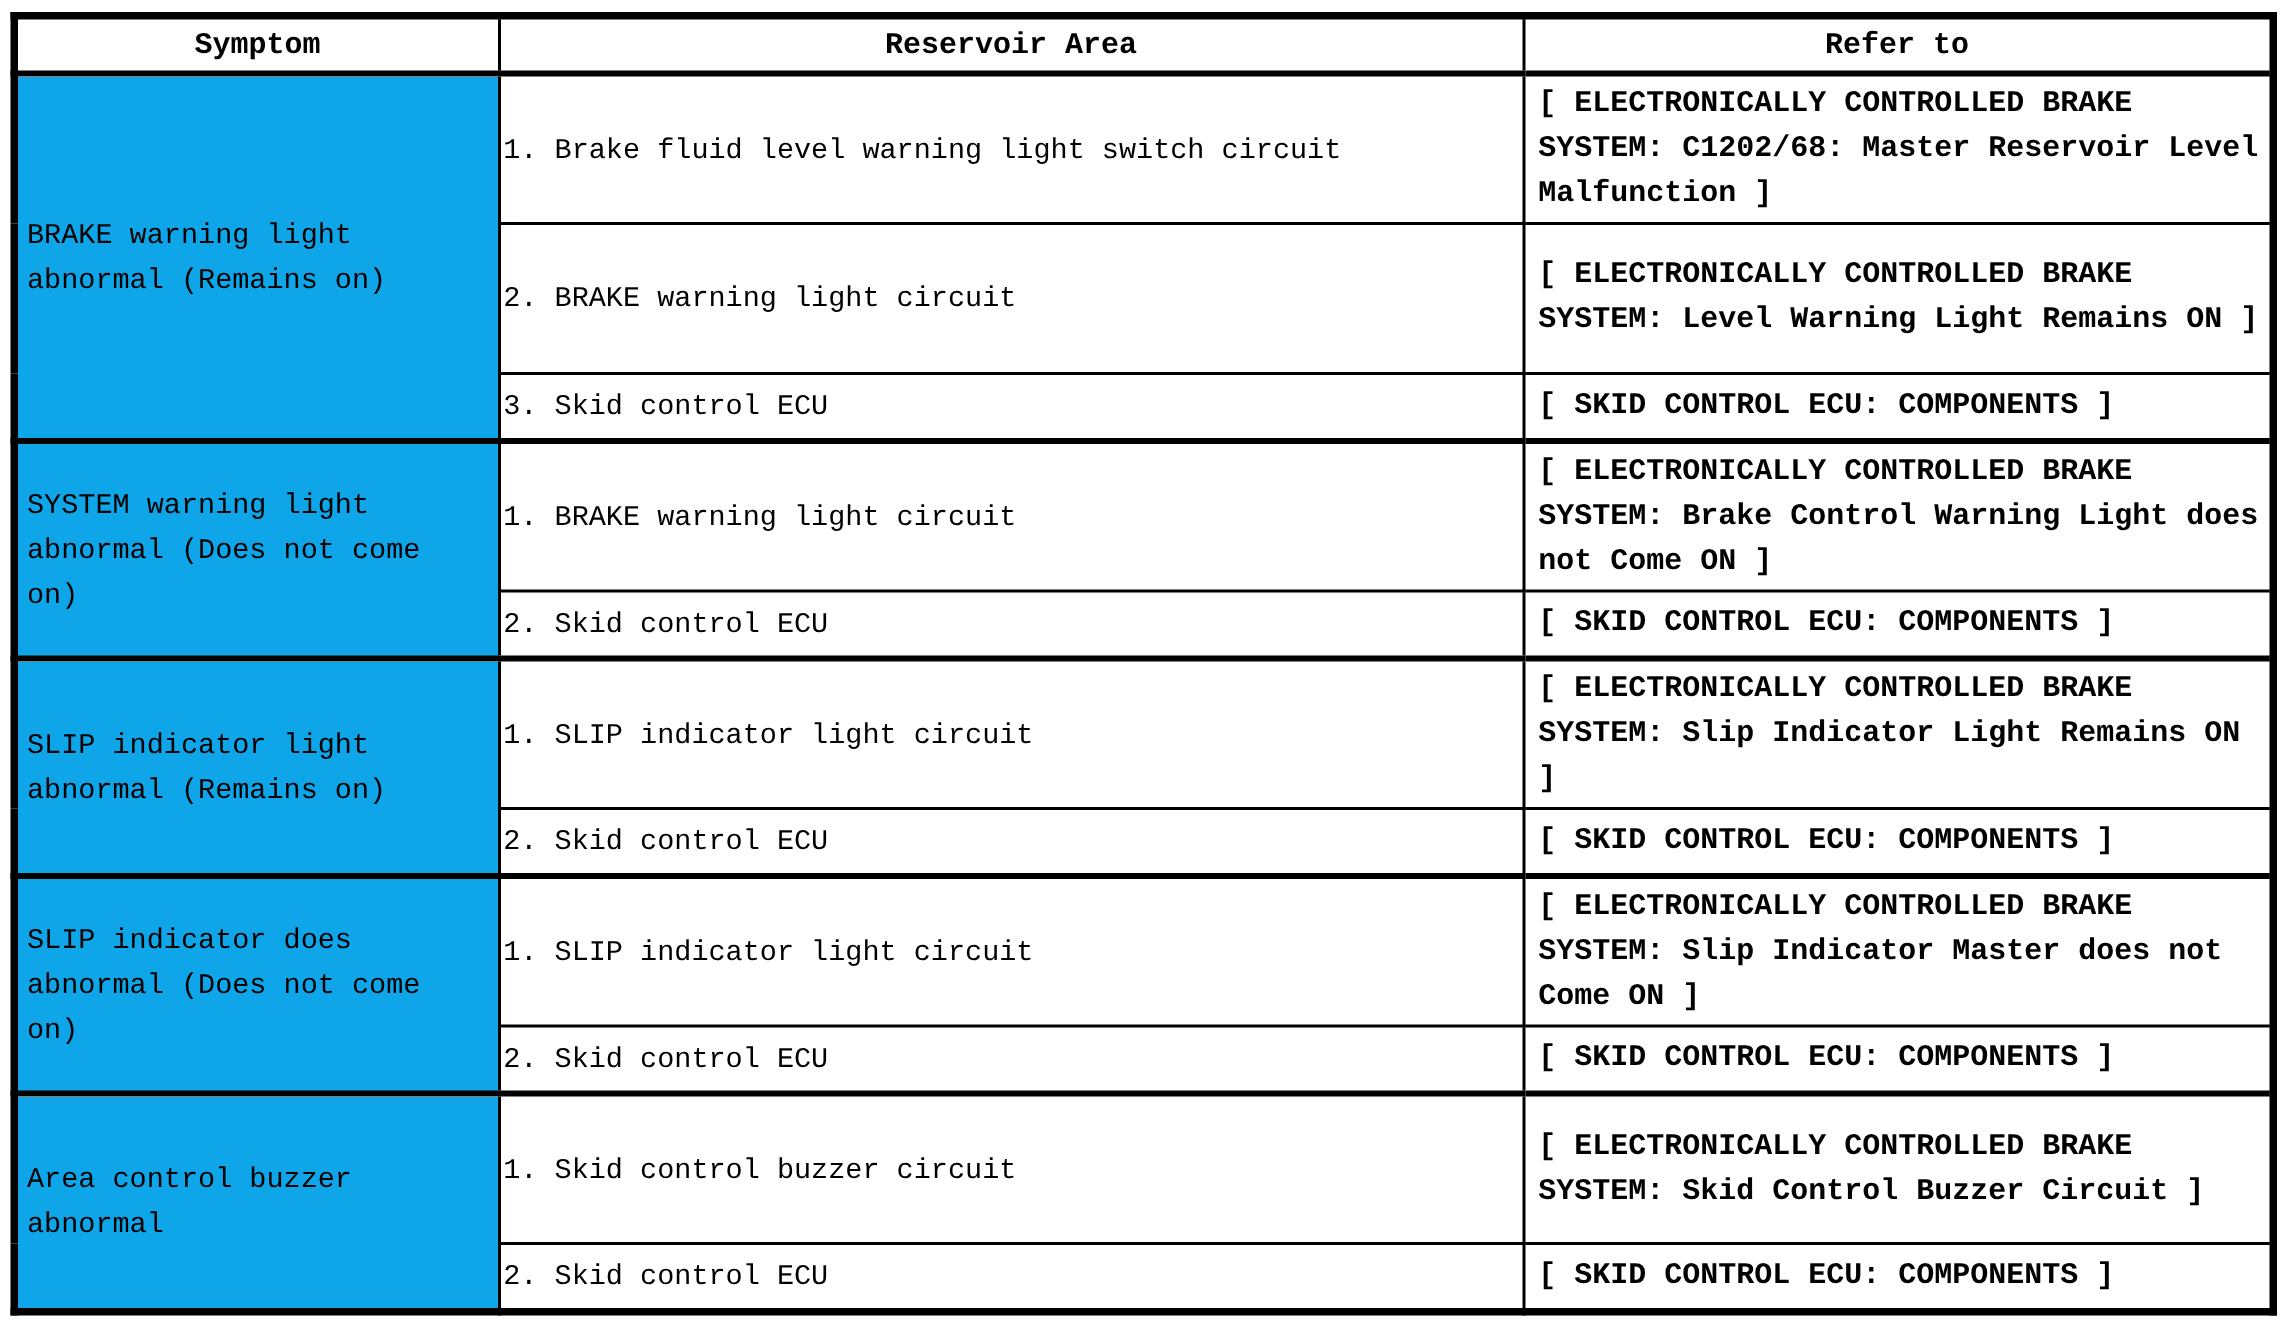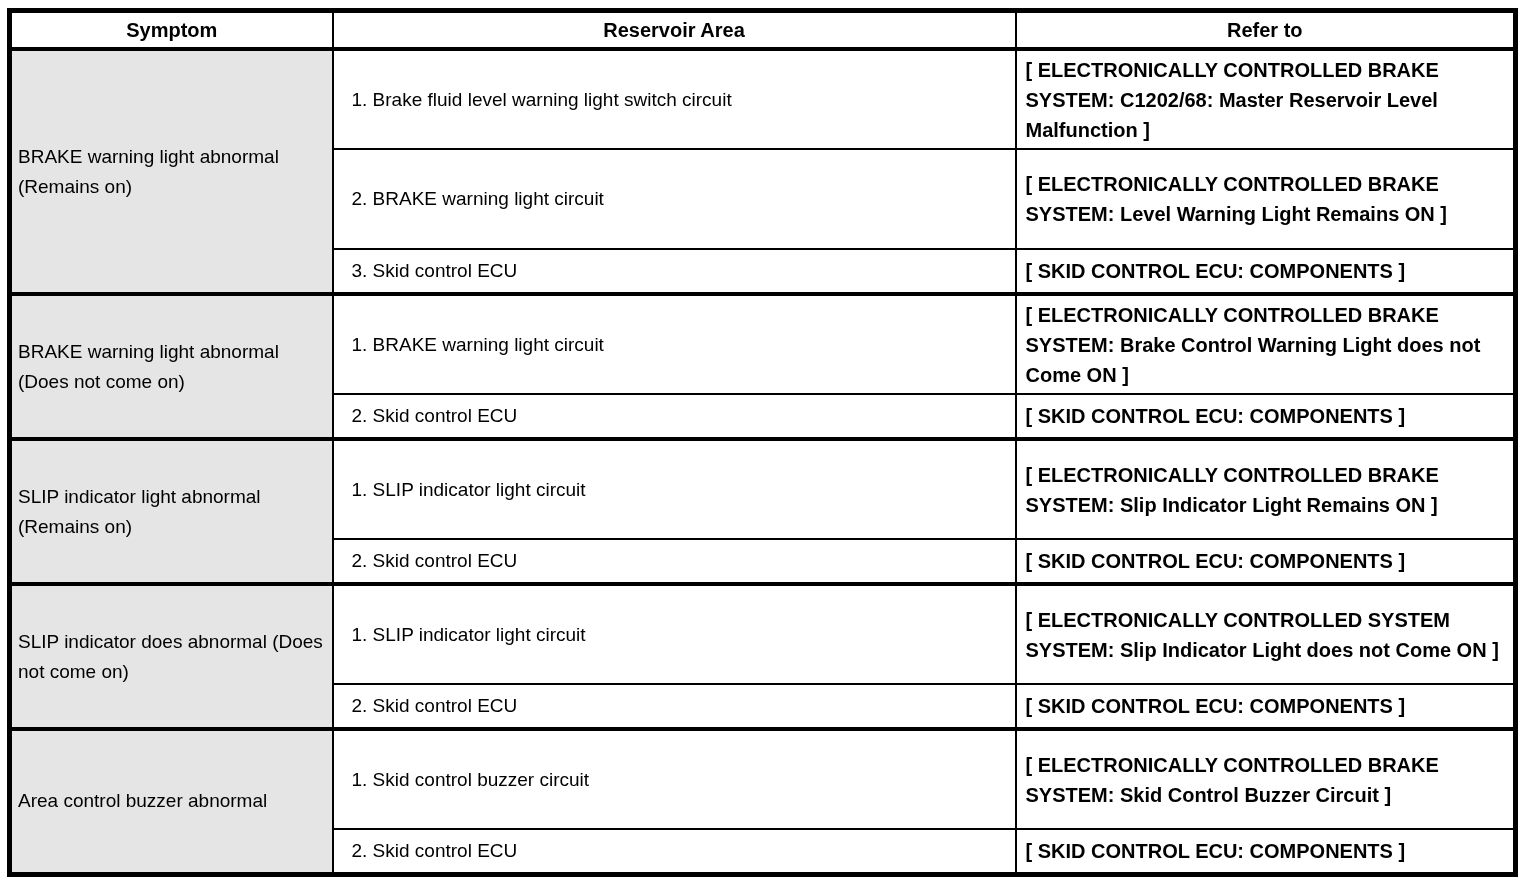--- a/index.html
+++ b/index.html
@@ -7,21 +7,21 @@
     background: #ffffff;
     width: 1520px;
     height: 882px;
     overflow: hidden;
   }
   body { padding: 8px 0 0 7px; box-sizing: border-box; }
   table.symptom-table {
     border-collapse: collapse;
     table-layout: fixed;
     width: 1506px;
-    font-family: Liberation Sans, sans-serif;
+    font-family: Liberation Mono, monospace;
     color: #000000;
     background: #ffffff;
   }
   table.symptom-table col.c-symptom { width: 323px; }
   table.symptom-table col.c-area    { width: 683px; }
   table.symptom-table col.c-refer   { width: 500px; }
 
   table.symptom-table { border: 5px solid #000; }
   table.symptom-table th,
   table.symptom-table td {
@@ -39,27 +39,27 @@
     padding: 0 4px;
   }
   
   table.symptom-table tr.group-start td { border-top: 4px solid #000; }
 
   td.symptom-cell {
     font-size: 19px;
     line-height: 30px;
     vertical-align: middle;
     padding: 2px 6px 2px 6px;
-    background: #e5e5e5;
+    background: #0ea5e9;
   }
   td.area-cell {
     font-size: 19px;
     line-height: 28px;
     vertical-align: middle;
-    padding: 2px 8px 2px 18px;
+    padding: 2px 8px 2px 2px;
   }
   td.refer-cell {
     font-size: 20px;
     font-weight: bold;
     line-height: 30px;
     vertical-align: middle;
     padding: 2px 6px 2px 9px;
   }
   tr.row-tall  { height: 100px; }
   tr.row-short { height: 45px; }
@@ -88,41 +88,41 @@
       </tr>
       <tr class="row-tall">
         <td class="area-cell">2. BRAKE warning light circuit</td>
         <td class="refer-cell">[ ELECTRONICALLY CONTROLLED BRAKE SYSTEM: Level Warning Light Remains ON ]</td>
       </tr>
       <tr class="row-short">
         <td class="area-cell">3. Skid control ECU</td>
         <td class="refer-cell">[ SKID CONTROL ECU: COMPONENTS ]</td>
       </tr>
       <tr class="group-start row-tall">
-        <td class="symptom-cell" rowspan="2">BRAKE warning light abnormal (Does not come on)</td>
+        <td class="symptom-cell" rowspan="2">SYSTEM warning light abnormal (Does not come on)</td>
         <td class="area-cell">1. BRAKE warning light circuit</td>
         <td class="refer-cell">[ ELECTRONICALLY CONTROLLED BRAKE SYSTEM: Brake Control Warning Light does not Come ON ]</td>
       </tr>
       <tr class="row-short">
         <td class="area-cell">2. Skid control ECU</td>
         <td class="refer-cell">[ SKID CONTROL ECU: COMPONENTS ]</td>
       </tr>
       <tr class="group-start row-tall">
         <td class="symptom-cell" rowspan="2">SLIP indicator light abnormal (Remains on)</td>
         <td class="area-cell">1. SLIP indicator light circuit</td>
         <td class="refer-cell">[ ELECTRONICALLY CONTROLLED BRAKE SYSTEM: Slip Indicator Light Remains ON ]</td>
       </tr>
       <tr class="row-short">
         <td class="area-cell">2. Skid control ECU</td>
         <td class="refer-cell">[ SKID CONTROL ECU: COMPONENTS ]</td>
       </tr>
       <tr class="group-start row-tall">
         <td class="symptom-cell" rowspan="2">SLIP indicator does abnormal (Does not come on)</td>
         <td class="area-cell">1. SLIP indicator light circuit</td>
-        <td class="refer-cell">[ ELECTRONICALLY CONTROLLED SYSTEM SYSTEM: Slip Indicator Light does not Come ON ]</td>
+        <td class="refer-cell">[ ELECTRONICALLY CONTROLLED BRAKE SYSTEM: Slip Indicator Master does not Come ON ]</td>
       </tr>
       <tr class="row-short">
         <td class="area-cell">2. Skid control ECU</td>
         <td class="refer-cell">[ SKID CONTROL ECU: COMPONENTS ]</td>
       </tr>
       <tr class="group-start row-tall">
         <td class="symptom-cell" rowspan="2">Area control buzzer abnormal</td>
         <td class="area-cell">1. Skid control buzzer circuit</td>
         <td class="refer-cell">[ ELECTRONICALLY CONTROLLED BRAKE SYSTEM: Skid Control Buzzer Circuit ]</td>
       </tr>

